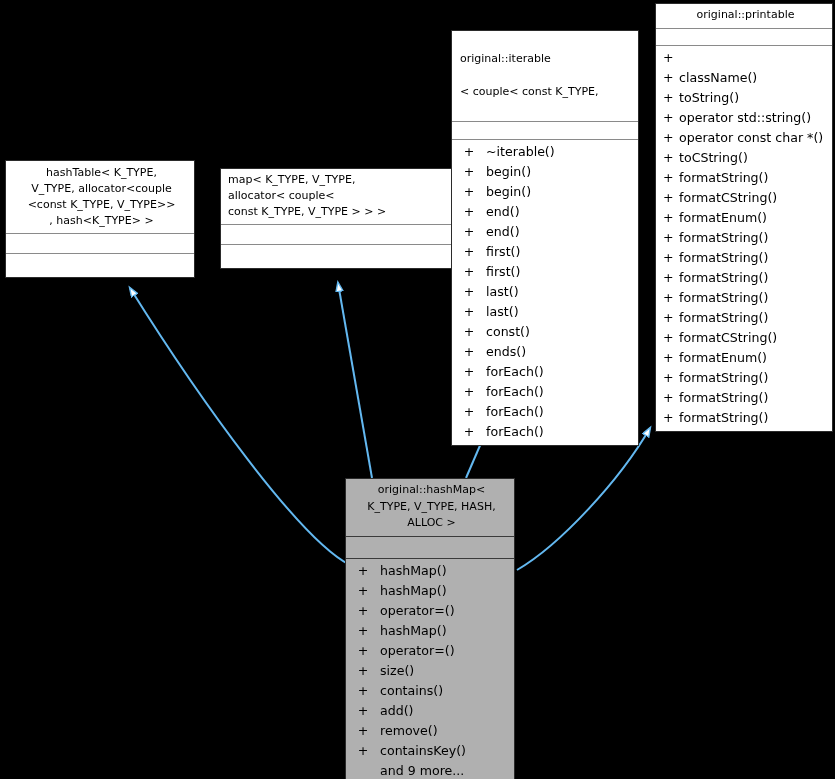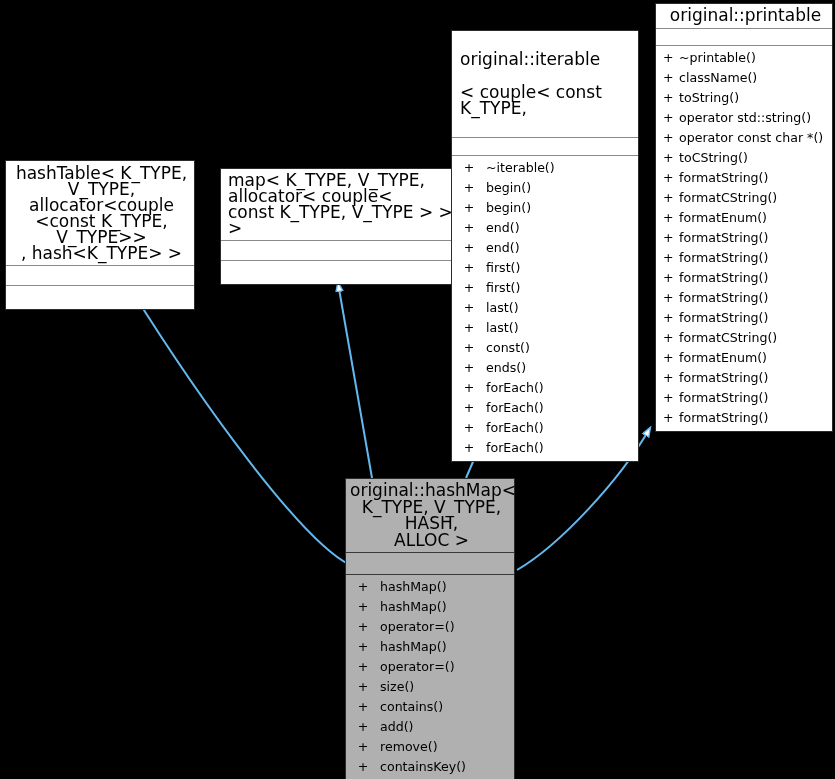--- a/index.html
+++ b/index.html
@@ -31,21 +31,21 @@
     border: 1px solid #2b2b2b;
     background: #ffffff;
     color: #000000;
   }
   .uml-node.shaded {
     background: #b0b0b0;
   }
   .node-title {
     text-align: center;
     padding: 3px 1px 4px 4px;
-    font-size: 17px;
+    font-size: 11px;
     line-height: 16.5px;
     white-space: pre-line;
     border-bottom: 1px solid #8a8a8a;
   }
   .node-attrs {
     height: 17px;
     border-bottom: 1px solid #8a8a8a;
   }
   .node-ops {
     padding: 2px 0 3px 0;
@@ -198,21 +198,20 @@
         </div>
       </div>
   </div>
 
   <div class="uml-node" id="node-printable">
     <div class="node-title">original::printable</div>
     <div class="node-attrs"></div>
     <div class="node-ops">
         <div class="member">
           <span class="vis">+</span>
-          <span class="name">~printable()</span>
         </div>
         <div class="member">
           <span class="vis">+</span>
           <span class="name">className()</span>
         </div>
         <div class="member">
           <span class="vis">+</span>
           <span class="name">toString()</span>
         </div>
         <div class="member">

